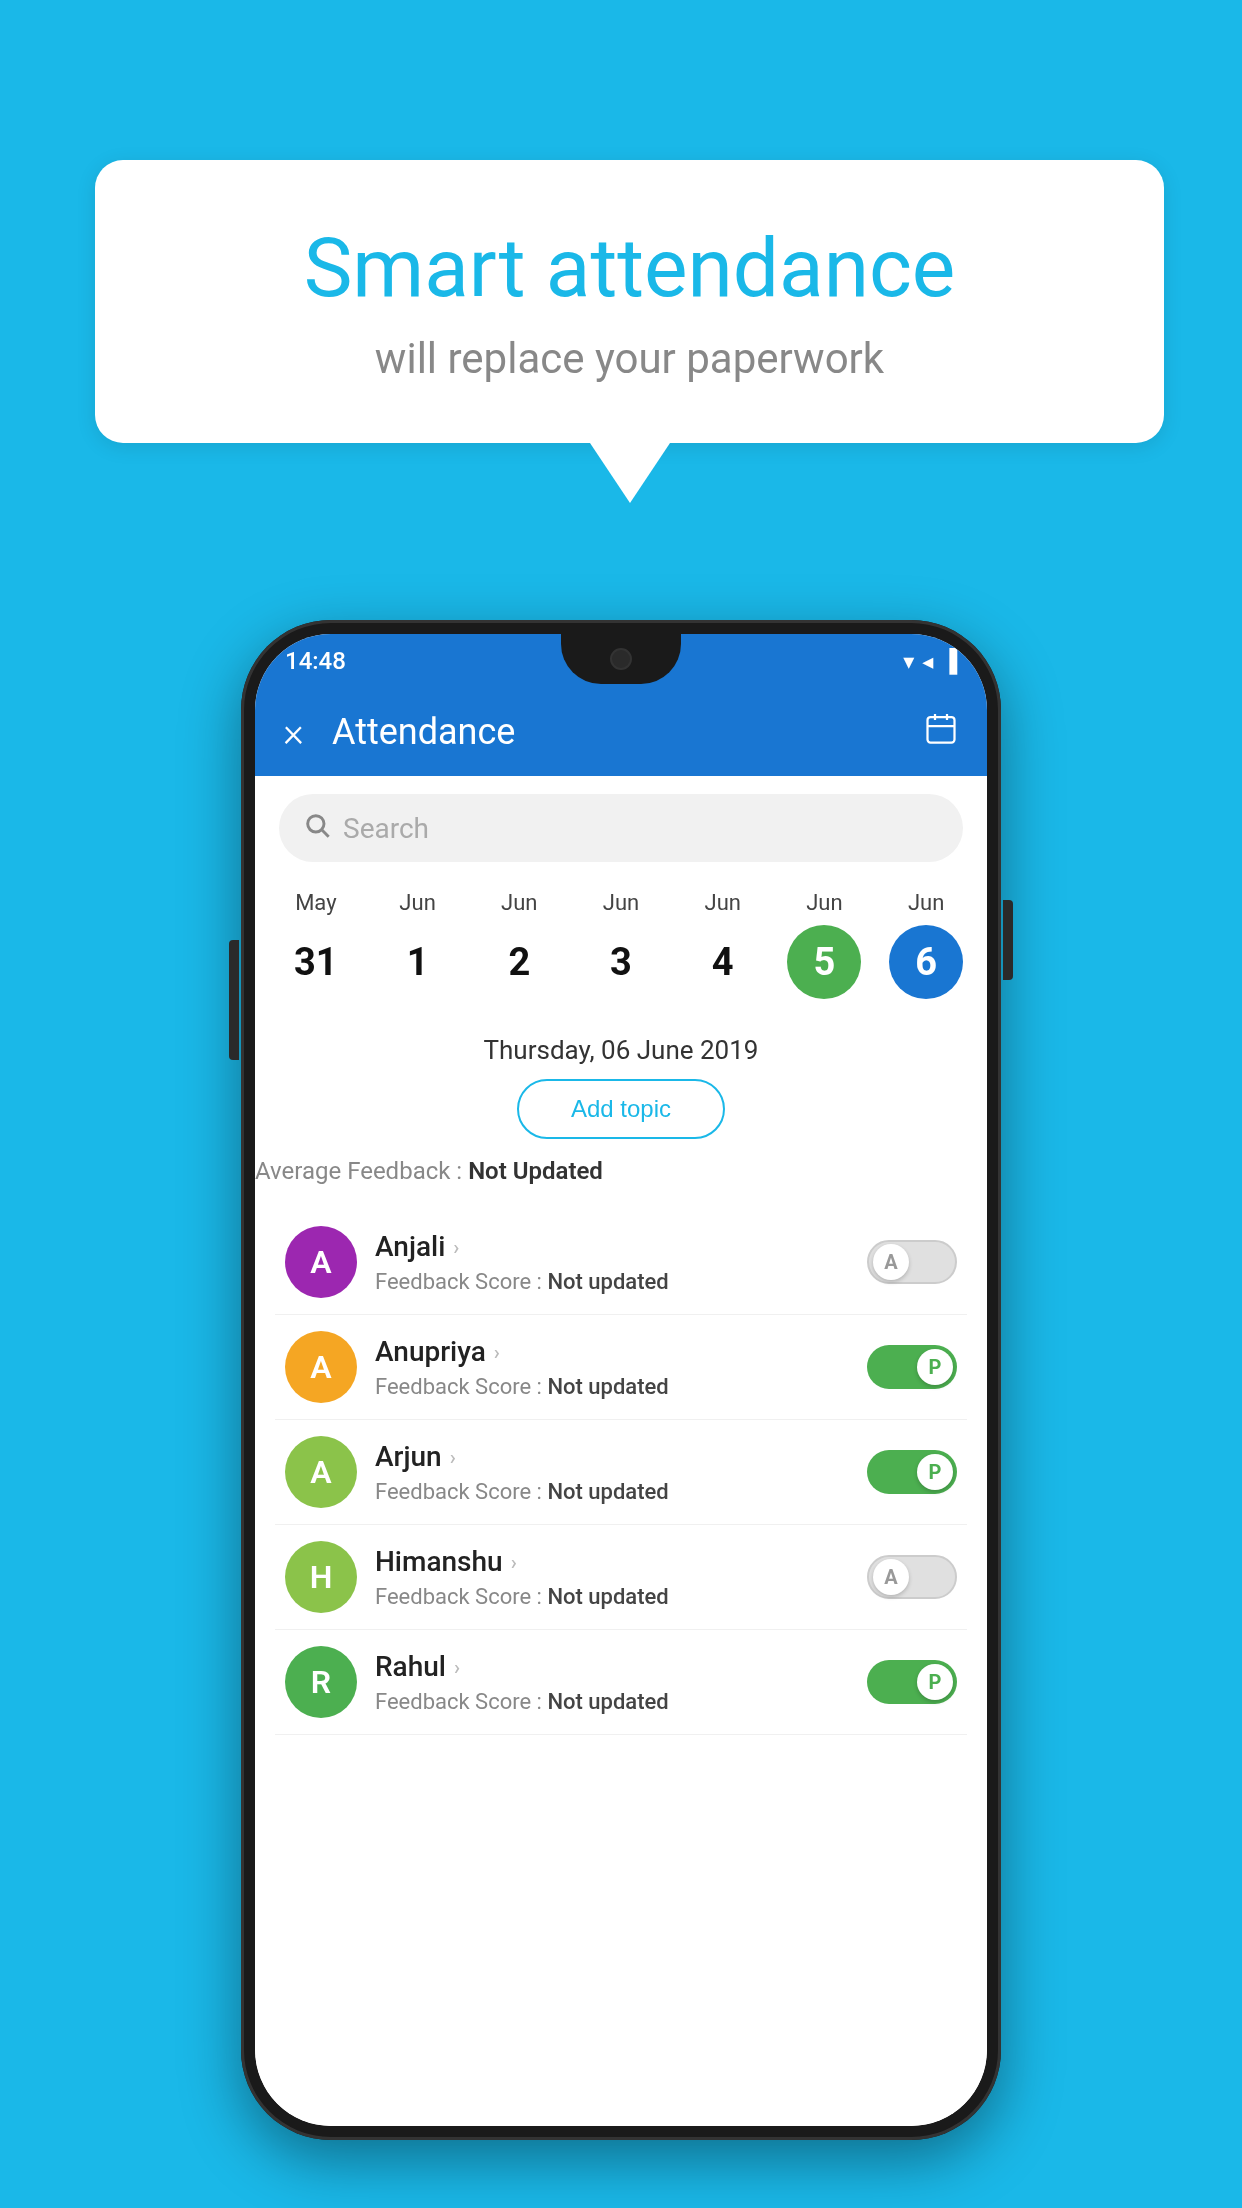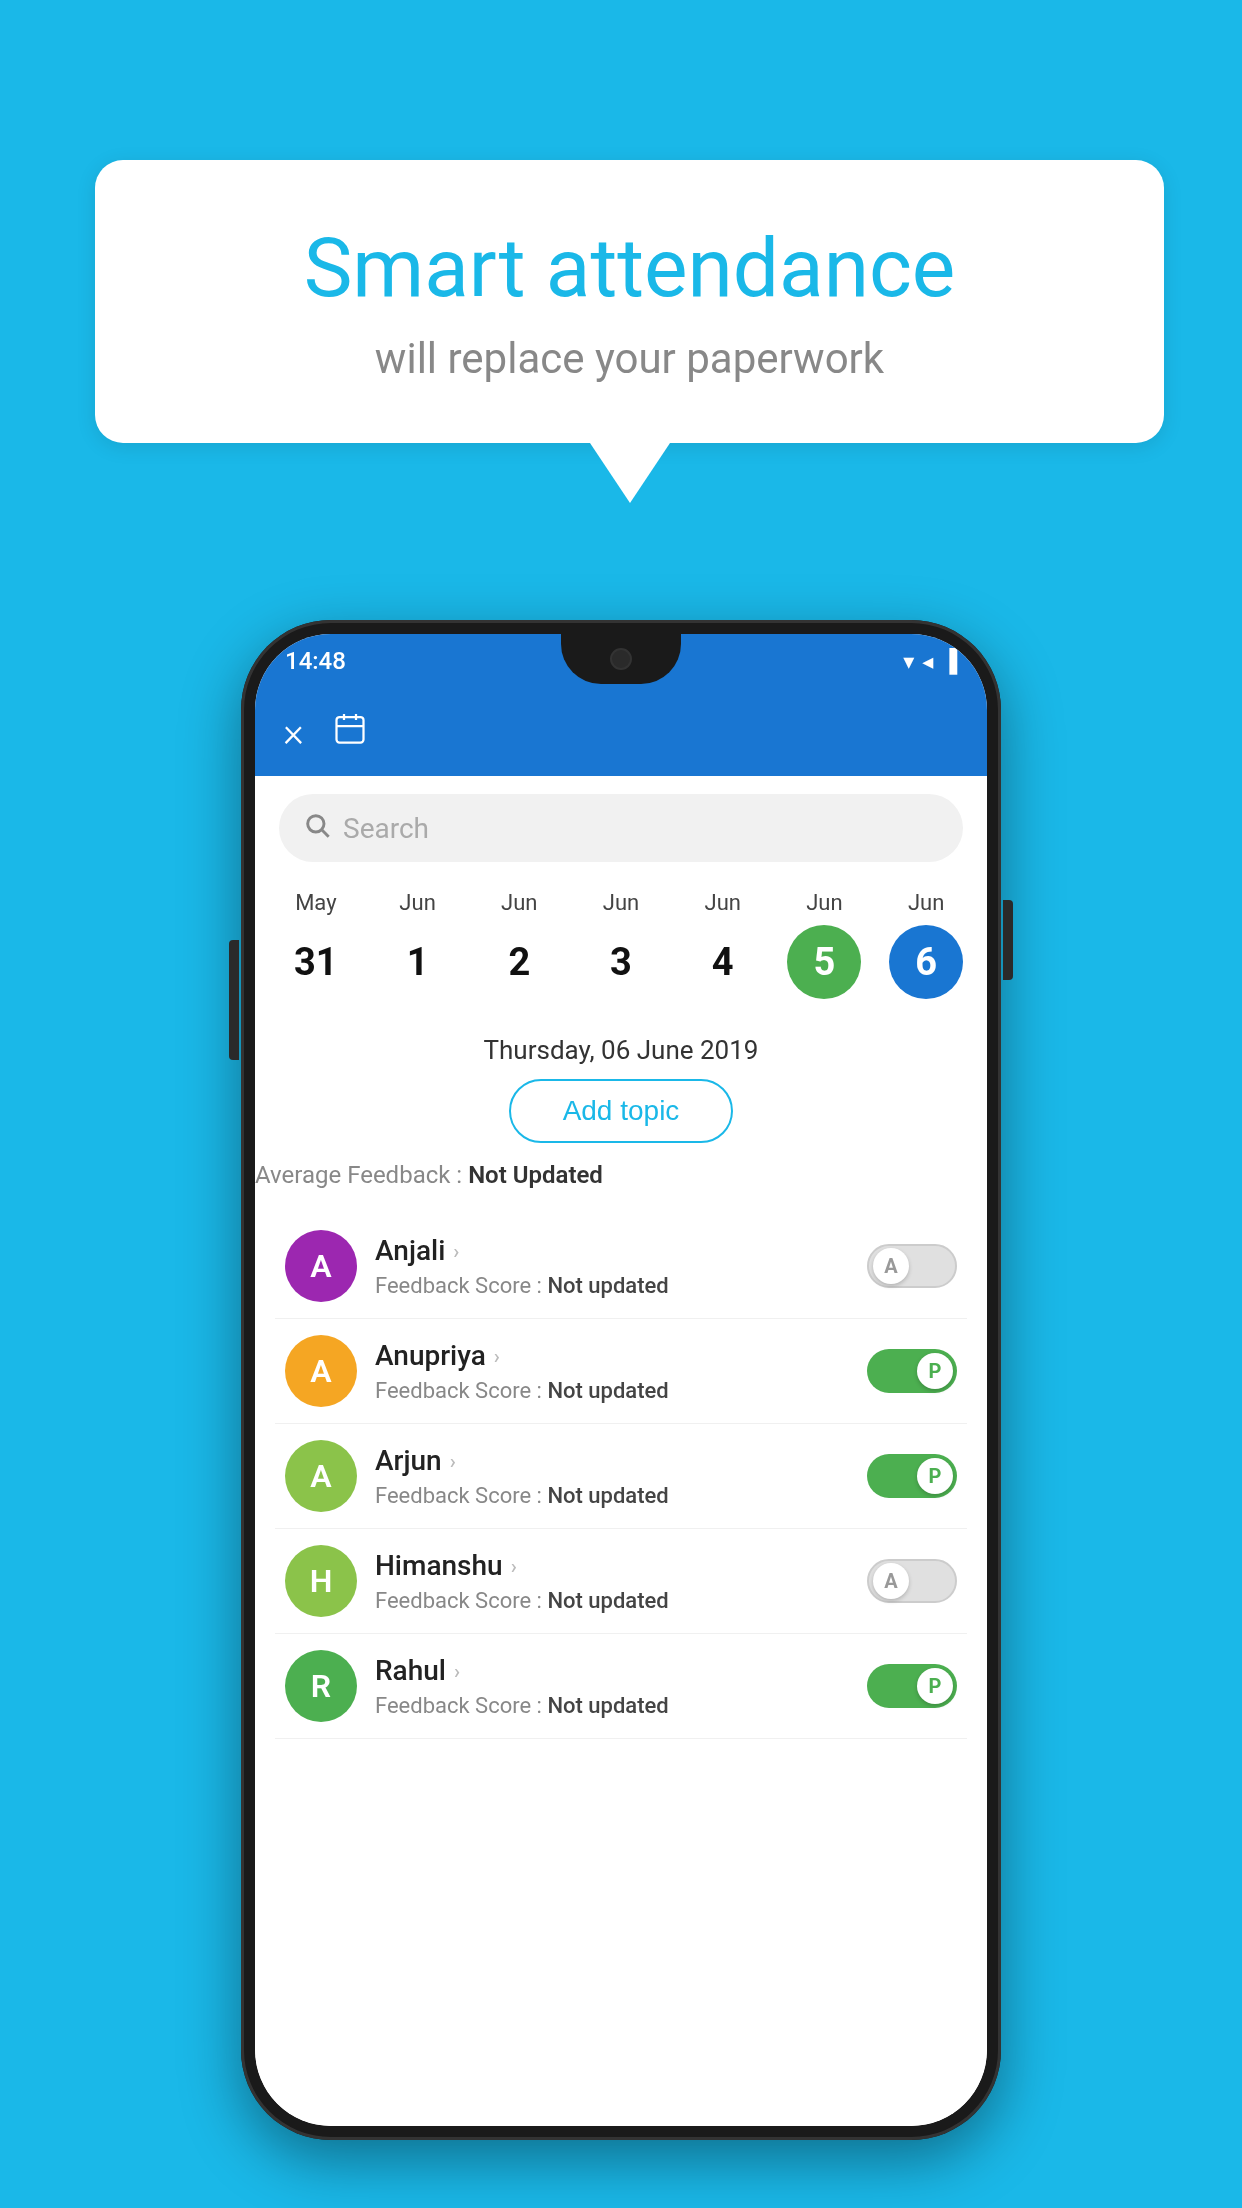--- a/index.html
+++ b/index.html
@@ -283,21 +283,21 @@
     }
 
     
     .add-topic-btn {
       display: block;
       margin: 0 auto 16px;
       border: 2px solid #1ab8e8;
       border-radius: 40px;
       padding: 14px 52px;
       color: #1ab8e8;
-      font-size: 28px;
+      font-size: 24px;
       background: white;
       cursor: pointer;
       width: fit-content;
     }
 
     
     .avg-feedback {
       text-align: left;
       font-size: 24px;
       color: #888;
@@ -433,20 +433,21 @@
         <span class="status-time">14:48</span>
         <div class="status-icons">
           <span style="color:white;font-size:22px;">▾</span>
           <span style="color:white;font-size:22px;">◂</span>
           <span style="color:white;font-size:22px;">▐</span>
         </div>
       </div>
 
       <div class="app-header">
         <span class="header-close">×</span>
+        <span class="header-title">Attendance</span>
         <span class="header-calendar">
           <svg width="36" height="36" viewBox="0 0 24 24" fill="white">
             <rect x="3" y="4" width="18" height="17" rx="2" ry="2" stroke="white" stroke-width="1.5" fill="none"></rect>
             <line x1="16" y1="2" x2="16" y2="6" stroke="white" stroke-width="1.5"></line>
             <line x1="8" y1="2" x2="8" y2="6" stroke="white" stroke-width="1.5"></line>
             <line x1="3" y1="10" x2="21" y2="10" stroke="white" stroke-width="1.5"></line>
           </svg>
         </span>
       </div>
 

